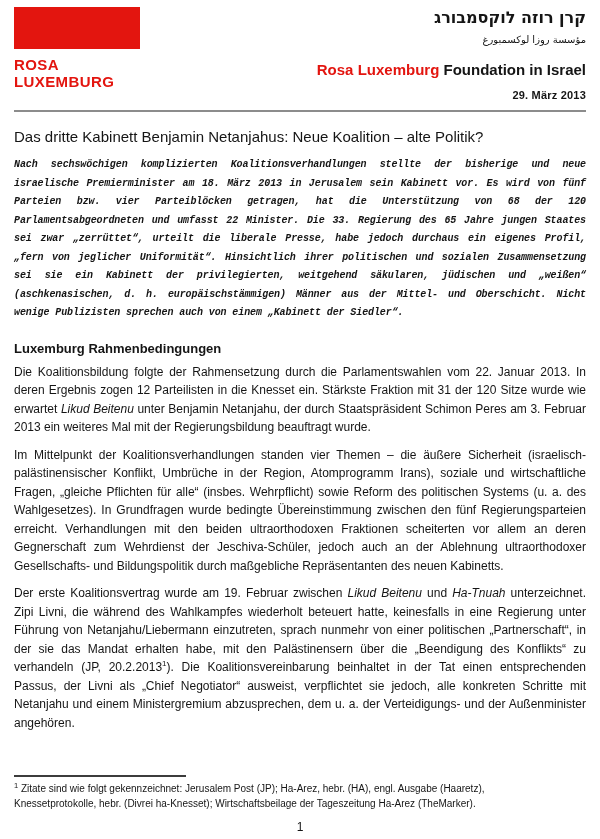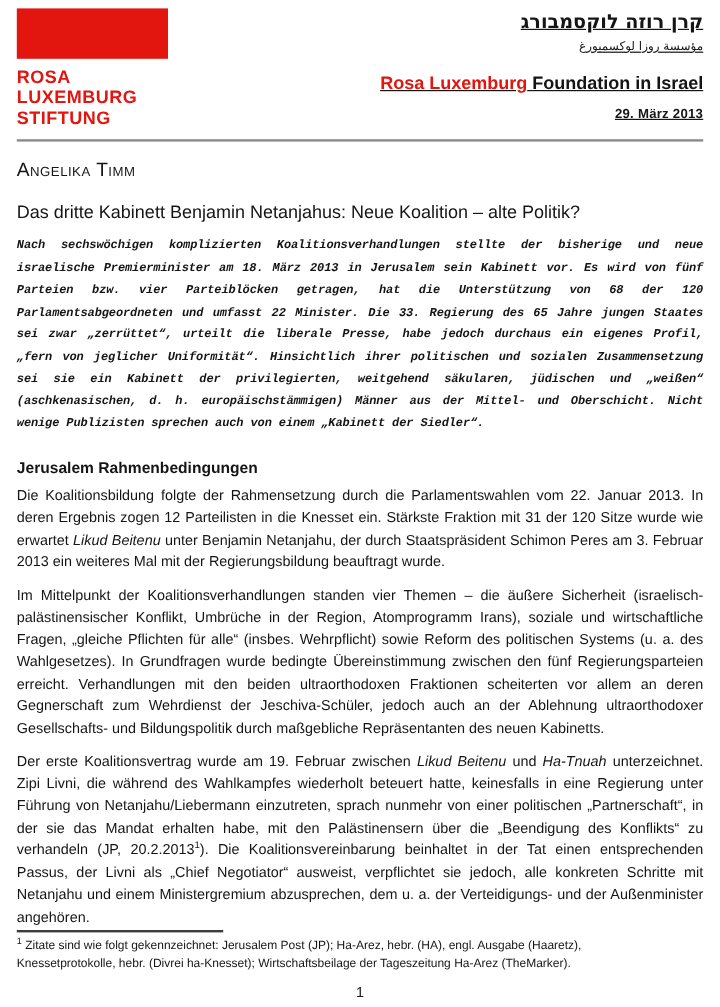--- a/index.html
+++ b/index.html
@@ -16,21 +16,21 @@
     overflow: hidden;
   }
 
   
   .doc-header { display: flex; justify-content: space-between; align-items: flex-start; }
   .logo-block { width: 126px; height: 42px; background: var(--red); margin-bottom: 7px; }
   .logo-line {
     color: var(--red); font-weight: bold; font-size: 15px; line-height: 17px;
     letter-spacing: 0.4px;
   }
-  .header-right { text-align: right; padding-top: 0; text-decoration: underline; }
+  .header-right { text-align: right; padding-top: 0; }
   .hebrew-line {
     font-family: "DejaVu Sans", sans-serif;
     font-size: 16px; font-weight: bold; line-height: 21px;
   }
   .arabic-line {
     font-family: "DejaVu Sans", sans-serif;
     font-size: 10px; line-height: 24px;
   }
   .org-line { font-size: 15px; font-weight: bold; line-height: 18px; margin-top: 9px; }
   .org-red { color: var(--red); }
@@ -75,39 +75,37 @@
 </head>
 <body>
 
 <div class="page">
 
   <header class="doc-header">
     <div class="logo">
       <div class="logo-block"></div>
       <div class="logo-line">ROSA</div>
       <div class="logo-line">LUXEMBURG</div>
-      <div class="logo-line">STIFTUNG</div>
     </div>
     <div class="header-right">
       <div class="hebrew-line" dir="rtl">קרן רוזה לוקסמבורג</div>
       <div class="arabic-line" dir="rtl">مؤسسة روزا لوكسمبورغ</div>
       <div class="org-line"><span class="org-red">Rosa Luxemburg</span> <span>Foundation in Israel</span></div>
       <div class="date-line">29. März 2013</div>
     </div>
   </header>
 
   <hr class="header-rule">
 
-  <div class="author">Angelika Timm</div>
 
   <h1 class="doc-title">Das dritte Kabinett Benjamin Netanjahus: Neue Koalition – alte Politik?</h1>
 
   <p class="intro">Nach sechswöchigen komplizierten Koalitionsverhandlungen stellte der bisherige und neue israelische Premierminister am 18. März 2013 in Jerusalem sein Kabinett vor. Es wird von fünf Parteien bzw. vier Parteiblöcken getragen, hat die Unterstützung von 68 der 120 Parlamentsabgeordneten und umfasst 22 Minister. Die 33. Regierung des 65 Jahre jungen Staates sei zwar „zerrüttet“, urteilt die liberale Presse, habe jedoch durchaus ein eigenes Profil, „fern von jeglicher Uniformität“. Hinsichtlich ihrer politischen und sozialen Zusammensetzung sei sie ein Kabinett der privilegierten, weitgehend säkularen, jüdischen und „weißen“ (aschkenasischen, d. h. europäischstämmigen) Männer aus der Mittel- und Oberschicht. Nicht wenige Publizisten sprechen auch von einem „Kabinett der Siedler“.</p>
 
-  <h2 class="section-heading">Jerusalem Rahmenbedingungen</h2>
+  <h2 class="section-heading">Luxemburg Rahmenbedingungen</h2>
 
   <p class="body-para"><span>Die Koalitionsbildung folgte der Rahmensetzung durch die Parlamentswahlen vom 22. Januar 2013. In deren Ergebnis zogen 12 Parteilisten in die Knesset ein. Stärkste Fraktion mit 31 der 120 Sitze wurde wie erwartet </span><span class="italic">Likud Beitenu</span><span> unter Benjamin Netanjahu, der durch Staatspräsident Schimon Peres am 3. Februar 2013 ein weiteres Mal mit der Regierungsbildung beauftragt wurde.</span></p>
 
   <p class="body-para">Im Mittelpunkt der Koalitionsverhandlungen standen vier Themen – die äußere Sicherheit (israelisch-palästinensischer Konflikt, Umbrüche in der Region, Atomprogramm Irans), soziale und wirtschaftliche Fragen, „gleiche Pflichten für alle“ (insbes. Wehrpflicht) sowie Reform des politischen Systems (u. a. des Wahlgesetzes). In Grundfragen wurde bedingte Übereinstimmung zwischen den fünf Regierungsparteien erreicht. Verhandlungen mit den beiden ultraorthodoxen Fraktionen scheiterten vor allem an deren Gegnerschaft zum Wehrdienst der Jeschiva-Schüler, jedoch auch an der Ablehnung ultraorthodoxer Gesellschafts- und Bildungspolitik durch maßgebliche Repräsentanten des neuen Kabinetts.</p>
 
   <p class="body-para"><span>Der erste Koalitionsvertrag wurde am 19. Februar zwischen </span><span class="italic">Likud Beitenu</span><span> und </span><span class="italic">Ha-Tnuah</span><span> unterzeichnet. Zipi Livni, die während des Wahlkampfes wiederholt beteuert hatte, keinesfalls in eine Regierung unter Führung von Netanjahu/Liebermann einzutreten, sprach nunmehr von einer politischen „Partnerschaft“, in der sie das Mandat erhalten habe, mit den Palästinensern über die „Beendigung des Konflikts“ zu verhandeln (JP, 20.2.2013</span><sup class="fn-ref">1</sup><span>). Die Koalitionsvereinbarung beinhaltet in der Tat einen entsprechenden Passus, der Livni als „Chief Negotiator“ ausweist, verpflichtet sie jedoch, alle konkreten Schritte mit Netanjahu und einem Ministergremium abzusprechen, dem u. a. der Verteidigungs- und der Außenminister angehören.</span></p>
 
   <footer class="doc-footer">
     <hr class="footnote-rule">
     <div class="footnote"><sup class="fn-marker">1</sup> <span>Zitate sind wie folgt gekennzeichnet: Jerusalem Post (JP); Ha-Arez, hebr. (HA), engl. Ausgabe (Haaretz), Knessetprotokolle, hebr. (Divrei ha-Knesset); Wirtschaftsbeilage der Tageszeitung Ha-Arez (TheMarker).</span></div>

